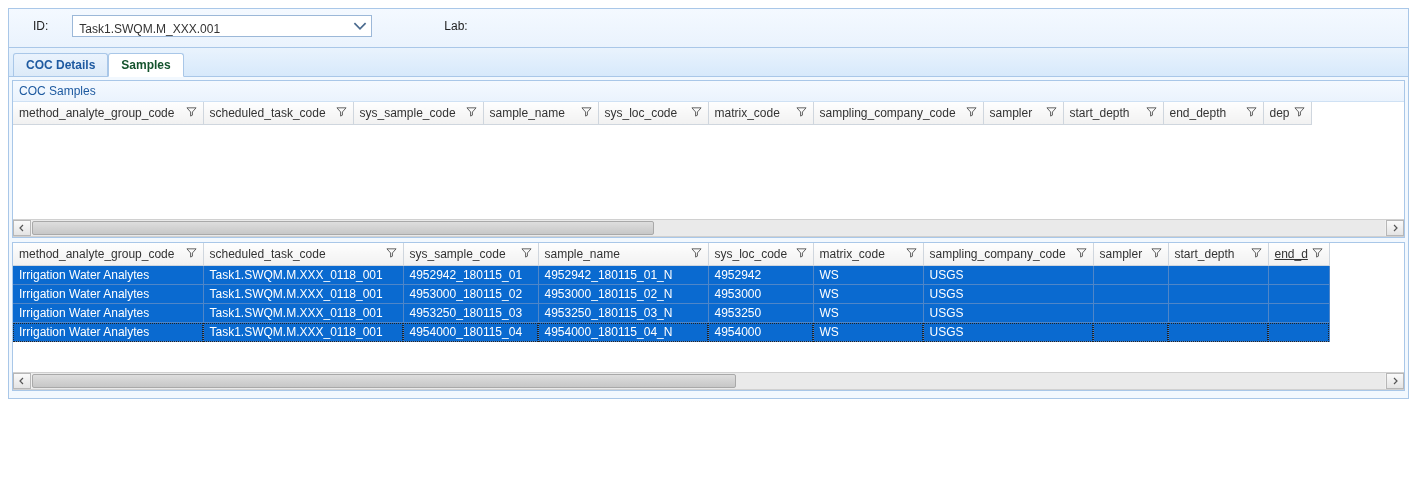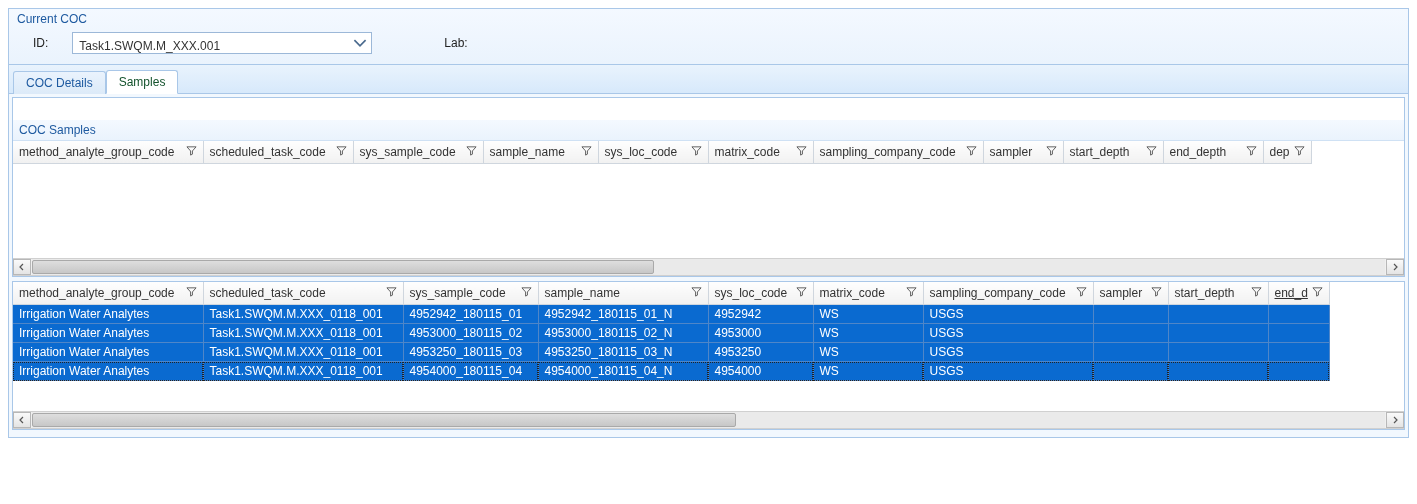--- a/index.html
+++ b/index.html
@@ -48,26 +48,27 @@
     position: absolute;
     right: 4px;
     top: 50%;
     transform: translateY(-50%);
     width: 14px;
     height: 14px;
     color: #4a6a8e;
   }
   .tabs-bar {
     display: flex;
-    align-items: center;
+    align-items: flex-start;
     gap: 0;
     background: linear-gradient(#e9f3fd,#d7e9fb);
     border: 1px solid #a9c7e8;
     border-top: none;
     padding: 4px 4px 0 4px;
+    font-weight: bold;
   }
   .tab {
     padding: 4px 12px;
     border: 1px solid #a9c7e8;
     border-bottom: none;
     border-top-left-radius: 3px;
     border-top-right-radius: 3px;
     color: #1e5aa0;
     background: linear-gradient(#eaf3fd,#dceaf8);
     cursor: pointer;
@@ -89,21 +90,20 @@
     border: 1px solid #a9c7e8;
     background: #fff;
     margin-bottom: 4px;
   }
   .grid-title {
     color: #1e5aa0;
     font-size: 12px;
     padding: 3px 6px;
     background: linear-gradient(#f4f9ff,#eaf3fd);
     border-bottom: 1px solid #cfe1f4;
-    margin-top: 22px;
   }
   .grid-wrap {
     overflow-x: auto;
   }
   table.grid {
     border-collapse: collapse;
     table-layout: fixed;
     white-space: nowrap;
   }
   table.grid th {
@@ -179,21 +179,20 @@
   }
   .avail-body-pad {
     height: 30px;
   }
   svg { display:block; }
 </style>
 </head>
 <body>
 
 <div class="panel current-coc">
-  <div class="panel-title">Current COC</div>
   <div class="form-row">
     <label>ID:</label>
     <div class="combo" style="min-width:300px">
       <span>Task1.SWQM.M_XXX.001</span>
       <span class="chev">
         <svg viewBox="0 0 10 10">
             <path d="M1 3 L5 7 L9 3" fill="none" stroke="currentColor" stroke-width="1.2"></path>
           </svg>
       </span>
     </div>

